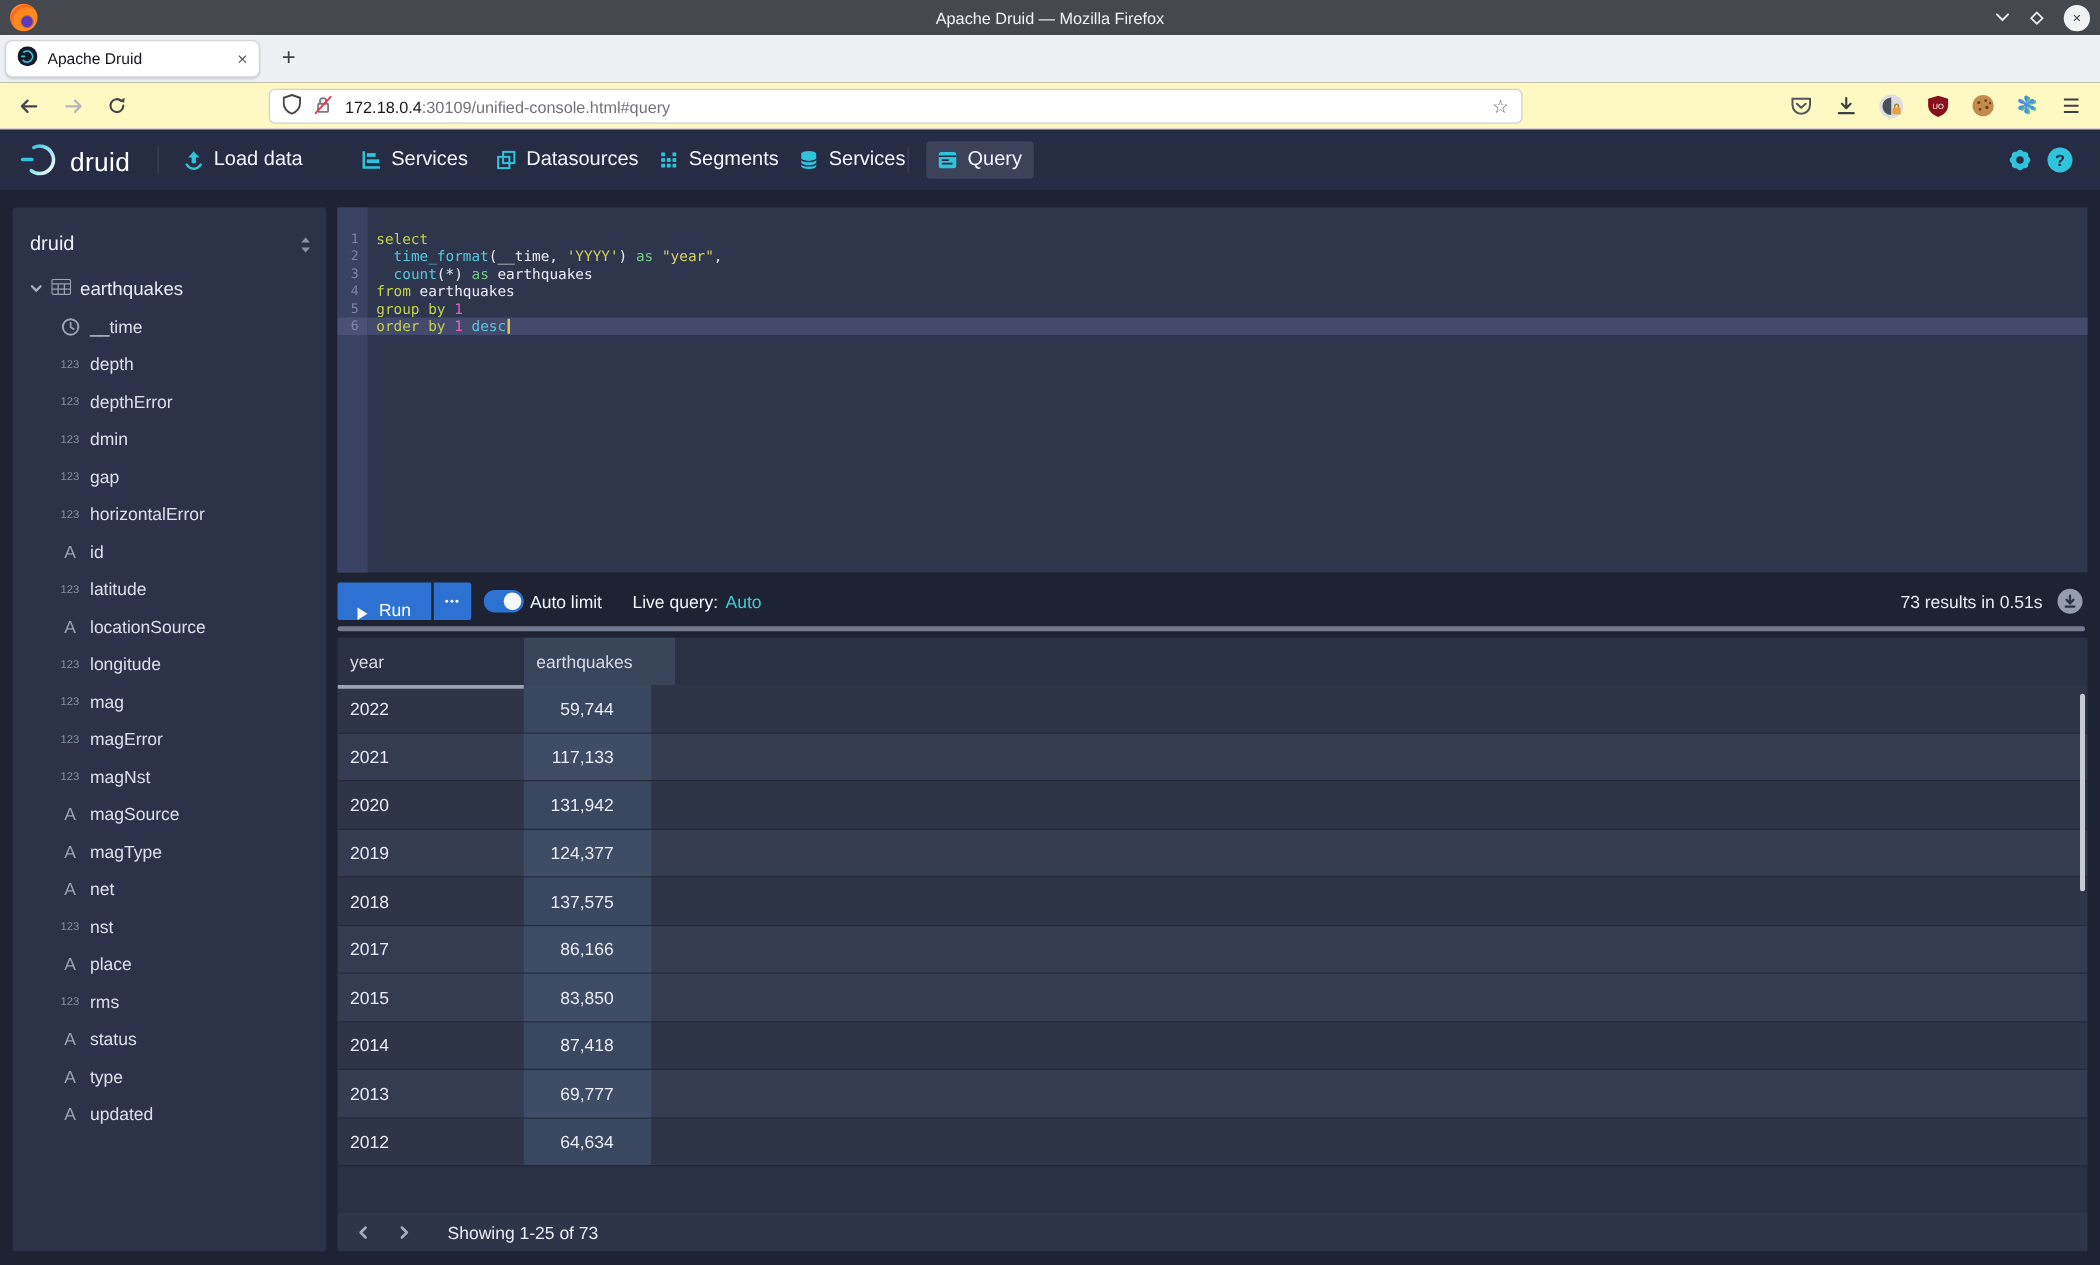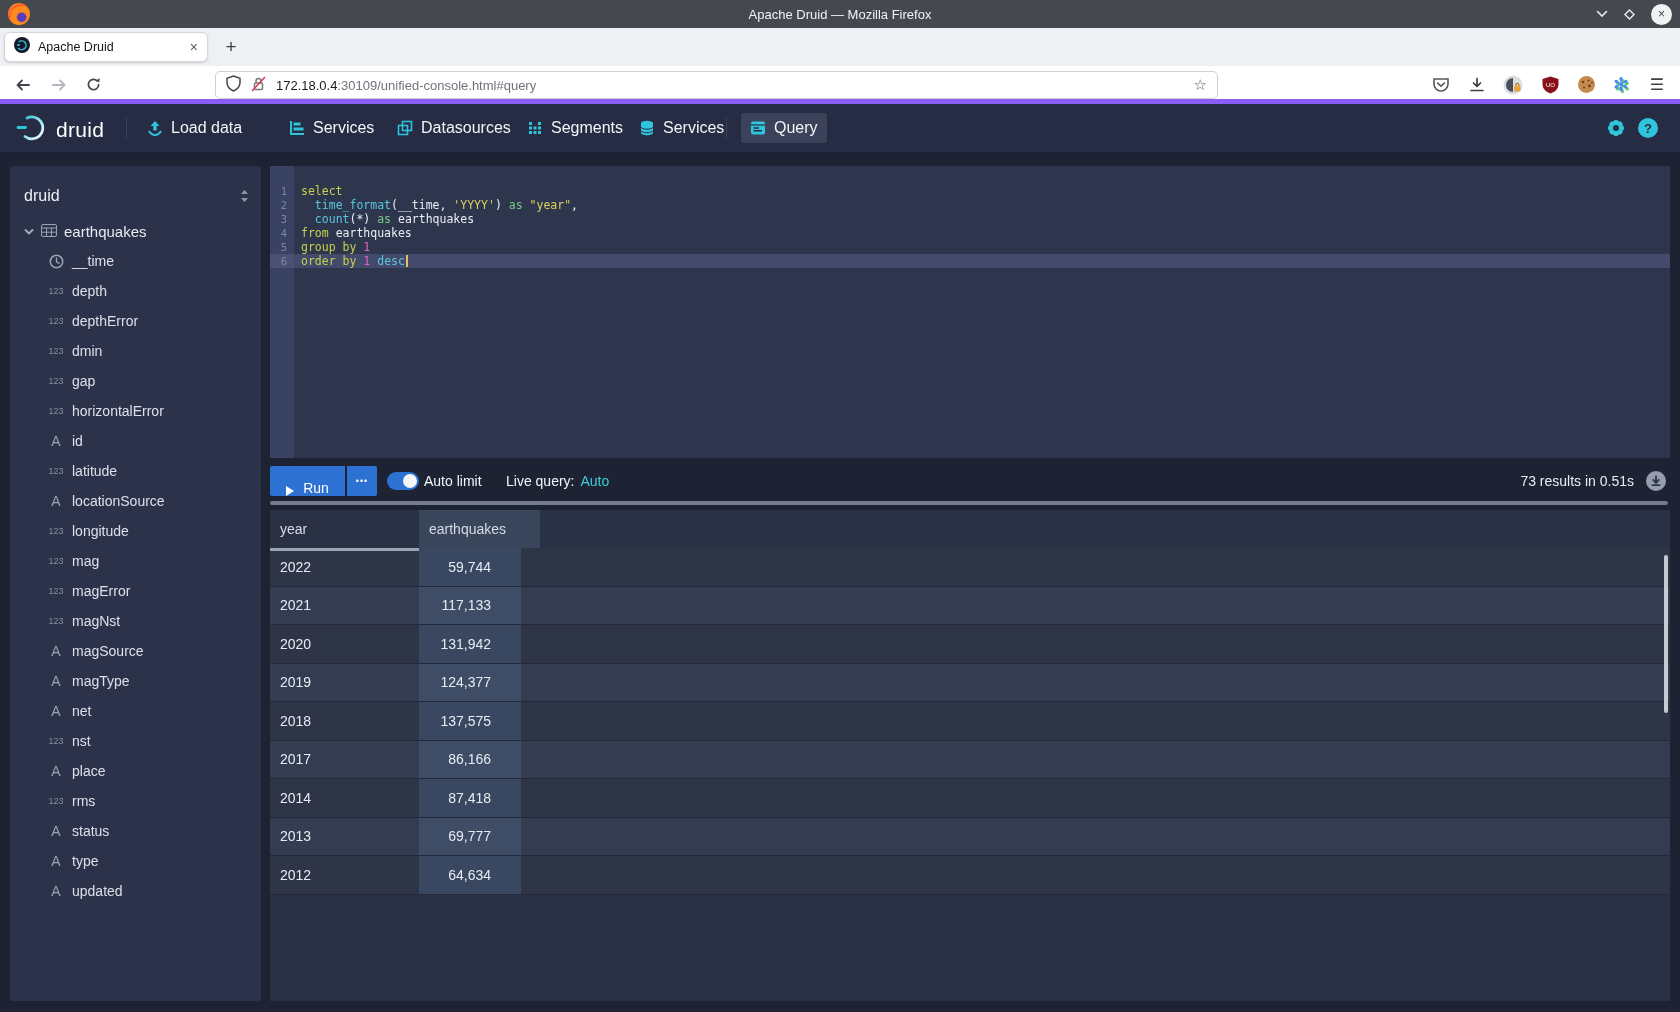--- a/index.html
+++ b/index.html
@@ -16,21 +16,21 @@
   .wc-close{width:21px;height:21px;border-radius:50%;background:#f1f2f4;color:#3c4149;font-size:12px;line-height:1;}
   
   .tabbar{position:absolute;left:0;top:28px;right:0;height:38px;background:#eef0f3;}
   .tab{position:absolute;left:4px;top:4px;width:204px;height:30px;background:#ffffff;border:1px solid #d5d5dc;
        border-radius:6px;box-shadow:0 1px 2px rgba(0,0,0,.15);display:flex;align-items:center;padding:0 9px;}
   .tab-title{font-size:12.5px;color:#15141a;margin-left:8px;flex:1;white-space:nowrap;overflow:hidden;}
   .tab-close{color:#5a5a64;font-size:14px;line-height:1;}
   .newtab{position:absolute;left:216px;top:4px;width:30px;height:30px;display:flex;align-items:center;justify-content:center;
           font-size:19px;color:#3f3f48;}
   
-  .toolbar{position:absolute;left:0;top:66px;right:0;height:38px;background:#ffffff;border-bottom:5px solid #8b5cf6;}
+  .toolbar{position:absolute;left:0;top:66px;right:0;height:38px;background:#fef9c3;border-bottom:1px solid #8b5cf6;}
   .tb-ic{position:absolute;top:0;height:37px;width:30px;display:flex;align-items:center;justify-content:center;}
   .urlbar{position:absolute;left:215px;top:5px;width:1003px;height:28px;background:#fff;border:1px solid #cfcfd6;
           border-radius:5px;display:flex;align-items:center;padding:0 10px;font-size:13px;}
   .url-host{color:#1a1a1e;margin-left:10px;}
   .url-rest{color:#72727c;}
   .url-star{margin-left:auto;font-size:15px;color:#5f5f68;}
   .asterisk-ic{font-size:19px;color:#4b8bf0;text-shadow:1.5px 1.5px 0 rgba(61,190,110,.85);line-height:1;}
   .menu-ic{font-size:16px;color:#3f3f48;}
   
   .dheader{position:absolute;left:0;top:104px;right:0;height:48px;background:#262c43;color:#f2f4f8;}
@@ -542,32 +542,50 @@
         <div class="rrow odd">
           <div class="cell-year">2018</div>
           <div class="cell-eq">137,575</div>
           <div class="cell-fill"></div>
         </div>
         <div class="rrow even">
           <div class="cell-year">2017</div>
           <div class="cell-eq">86,166</div>
           <div class="cell-fill"></div>
         </div>
+        <div class="rrow even">
+          <div class="cell-year">2015</div>
+          <div class="cell-eq">83,850</div>
+          <div class="cell-fill"></div>
+        </div>
         <div class="rrow odd">
           <div class="cell-year">2014</div>
           <div class="cell-eq">87,418</div>
           <div class="cell-fill"></div>
         </div>
         <div class="rrow even">
           <div class="cell-year">2013</div>
           <div class="cell-eq">69,777</div>
           <div class="cell-fill"></div>
         </div>
         <div class="rrow odd">
           <div class="cell-year">2012</div>
           <div class="cell-eq">64,634</div>
           <div class="cell-fill"></div>
         </div>
       </div>
+    <div class="rfoot">
+      <span class="pg-btn pg-prev">
+          <svg width="12" height="12" viewBox="0 0 12 12">
+            <path d="M7.5 2 L3.5 6 L7.5 10" stroke="#a5adc0" stroke-width="2" fill="none" stroke-linecap="round" stroke-linejoin="round"></path>
+          </svg>
+        </span>
+      <span class="pg-btn pg-next">
+          <svg width="12" height="12" viewBox="0 0 12 12">
+            <path d="M4.5 2 L8.5 6 L4.5 10" stroke="#a5adc0" stroke-width="2" fill="none" stroke-linecap="round" stroke-linejoin="round"></path>
+          </svg>
+        </span>
+      <span class="pg-label">Showing 1-25 of 73</span>
+    </div>
     <div class="vscroll"></div>
   </div>
 
 </div>
 
 </body></html>

